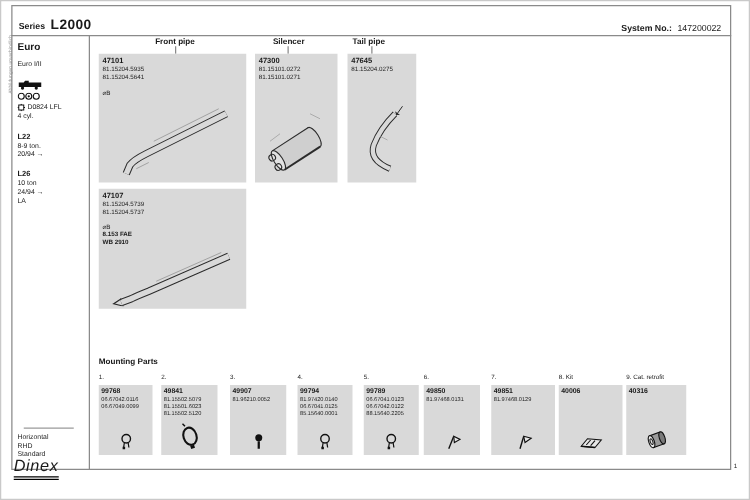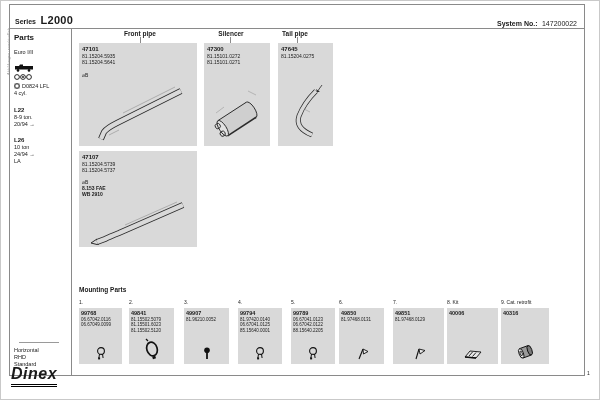--- a/index.html
+++ b/index.html
@@ -32,21 +32,21 @@
   .m-title { font-size:6.5px; font-weight:bold; }
   .m-label { font-size:5px; }
   .mbox { background:#d9d9d9; }
   .mnum { font-size:5.5px; font-weight:bold; line-height:1.2; }
   .moe { font-size:4.5px; line-height:1.3; color:#222; }
   .m-icon { position:absolute; left:50%; bottom:4px; transform:translateX(-50%); }
   
   #man-bar { left:237px; top:378px; width:84px; height:22px; background:#58585a; color:#fff;
              display:flex; align-items:center; justify-content:center; font-weight:bold;
              font-size:11px; letter-spacing:2px; }
-  #dinex { left:10px; top:364px; font-style:italic; font-weight:bold; font-size:16px;
+  #dinex { left:10px; top:364px; font-style:italic; font-weight:normal; font-size:13px;
            letter-spacing:.5px; border-bottom:3px double #000; padding-bottom:1px; }
   #page-num { left:586px; top:369px; font-size:5px; }
   #edge-note { left:-23px; top:48px; font-size:4px; color:#999; transform:rotate(-90deg); transform-origin:center; width:60px; text-align:center; }
   svg { display:block; }
 </style>
 </head>
 <body>
 
 <div id="page">
 
@@ -59,21 +59,21 @@
   <div class="abs" style="left:14px; top:9px;">
     <span class="series-label">Series</span>
     <span class="series-value">L2000</span>
   </div>
   <div class="abs" style="right:22px; top:11px;">
     <span class="sys-label">System No.:</span>
     <span class="sys-value">147200022</span>
   </div>
 
   <div class="abs" style="left:13px; top:32px; width:54px;">
-    <div class="type-label">Parts</div>
+    <div class="type-label">Euro</div>
     <div class="sb" style="margin-top:7px;">Euro I/II</div>
 
     <div style="margin-top:8px;">
       <svg width="20" height="8" viewBox="0 0 20 8">
         <path d="M1,2 L5,2 L6,0.5 L9,0.5 L9,2 L19,2 L19,5.5 L1,5.5 Z" fill="#111"></path>
         <circle cx="4" cy="6.4" r="1.3" fill="#111"></circle>
           <circle cx="15" cy="6.4" r="1.3" fill="#111"></circle>
       </svg>
     </div>
     <div style="margin-top:2px;">

